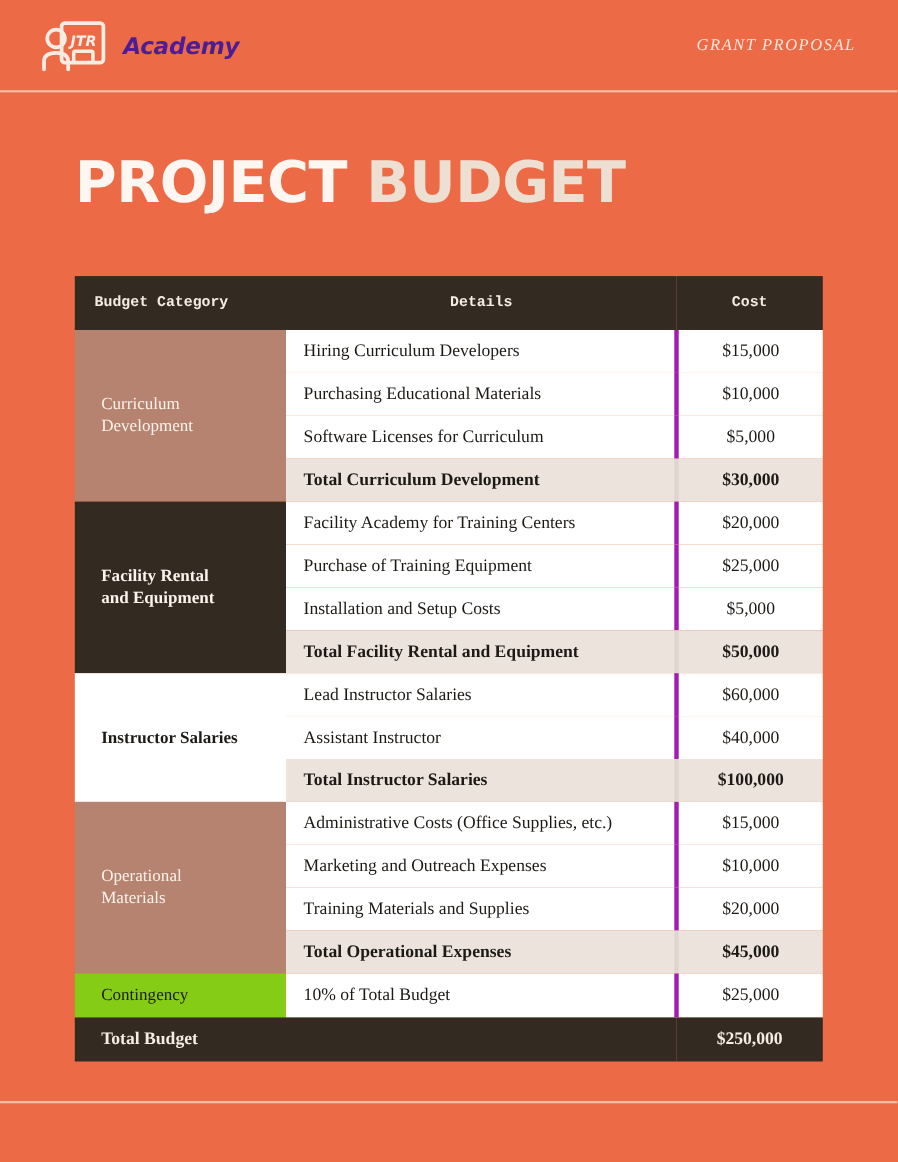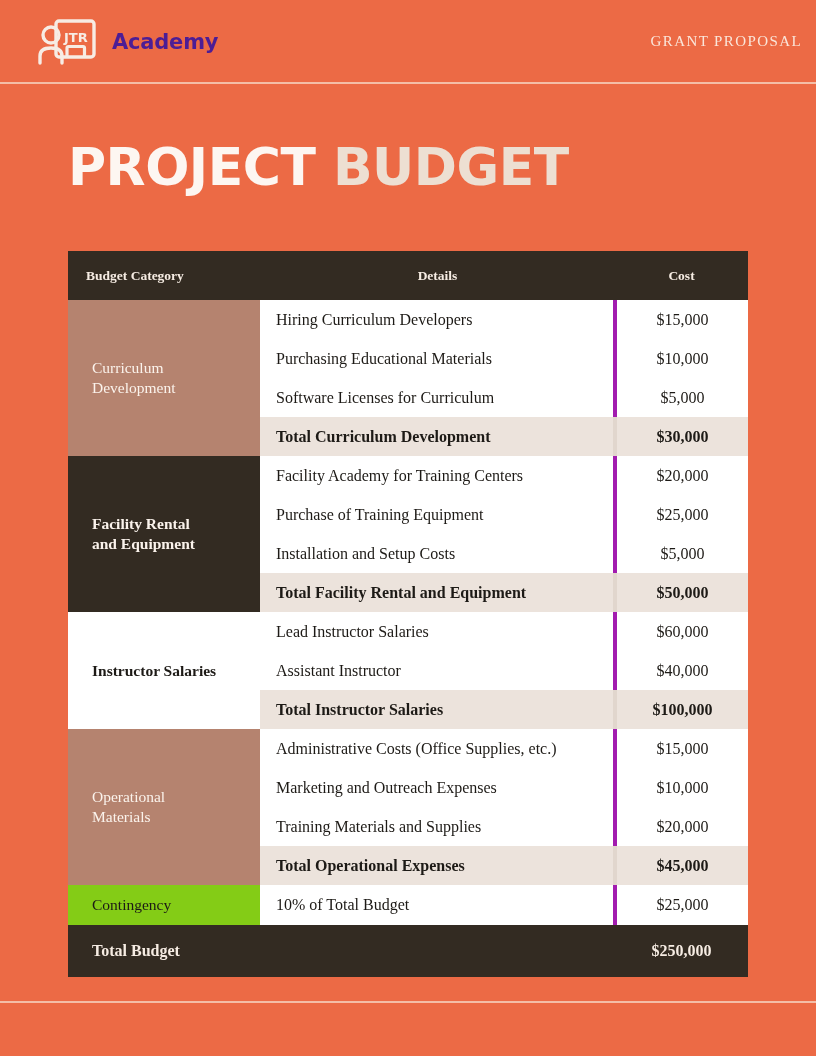--- a/index.html
+++ b/index.html
@@ -18,21 +18,22 @@
 
   
   .page-header {
     position: absolute;
     left: 0; top: 0;
     width: 816px;
     height: 83px;
     display: flex;
     align-items: center;
     justify-content: space-between;
-    padding: 0 14px 0 38px;
+    padding: 0 38px 0 38px;
+    font-style: italic;
   }
 
   .brand {
     display: flex;
     align-items: center;
     gap: 14px;
   }
 
   .brand-mark {
     width: 60px;
@@ -91,21 +92,21 @@
     table-layout: fixed;
   }
 
   .budget-table col.c-cat    { width: 192px; }
   .budget-table col.c-det    { width: 355px; }
   .budget-table col.c-cost   { width: 133px; }
 
   .budget-table th {
     background: #332b22;
     color: #f6ece3;
-    font-family: Liberation Serif, serif;
+    font-family: Liberation Mono, monospace;
     font-weight: bold;
     font-size: 13.5px;
     height: 49px;
     padding: 0 18px;
     vertical-align: middle;
   }
   th.th-cat  { text-align: left; }
   th.th-det  { text-align: center; }
   th.th-cost { text-align: center; }
 
@@ -156,21 +157,21 @@
     padding-left: 24px;
   }
   tr.contingency td.detail,
   tr.contingency td.cost { background: #ffffff; height: 40px; }
 
   
   tr.grand-total td {
     background: #332b22;
     color: #f6ece3;
     font-weight: bold;
-    height: 52px;
+    height: 40px;
     border-right: none;
   }
   tr.grand-total td.cat { padding-left: 24px; font-size: 16px; }
   tr.grand-total td.cost { text-align: center; font-size: 16px; }
 
   
   .footer-rule {
     position: absolute;
     left: 0;
     top: 1001px;

